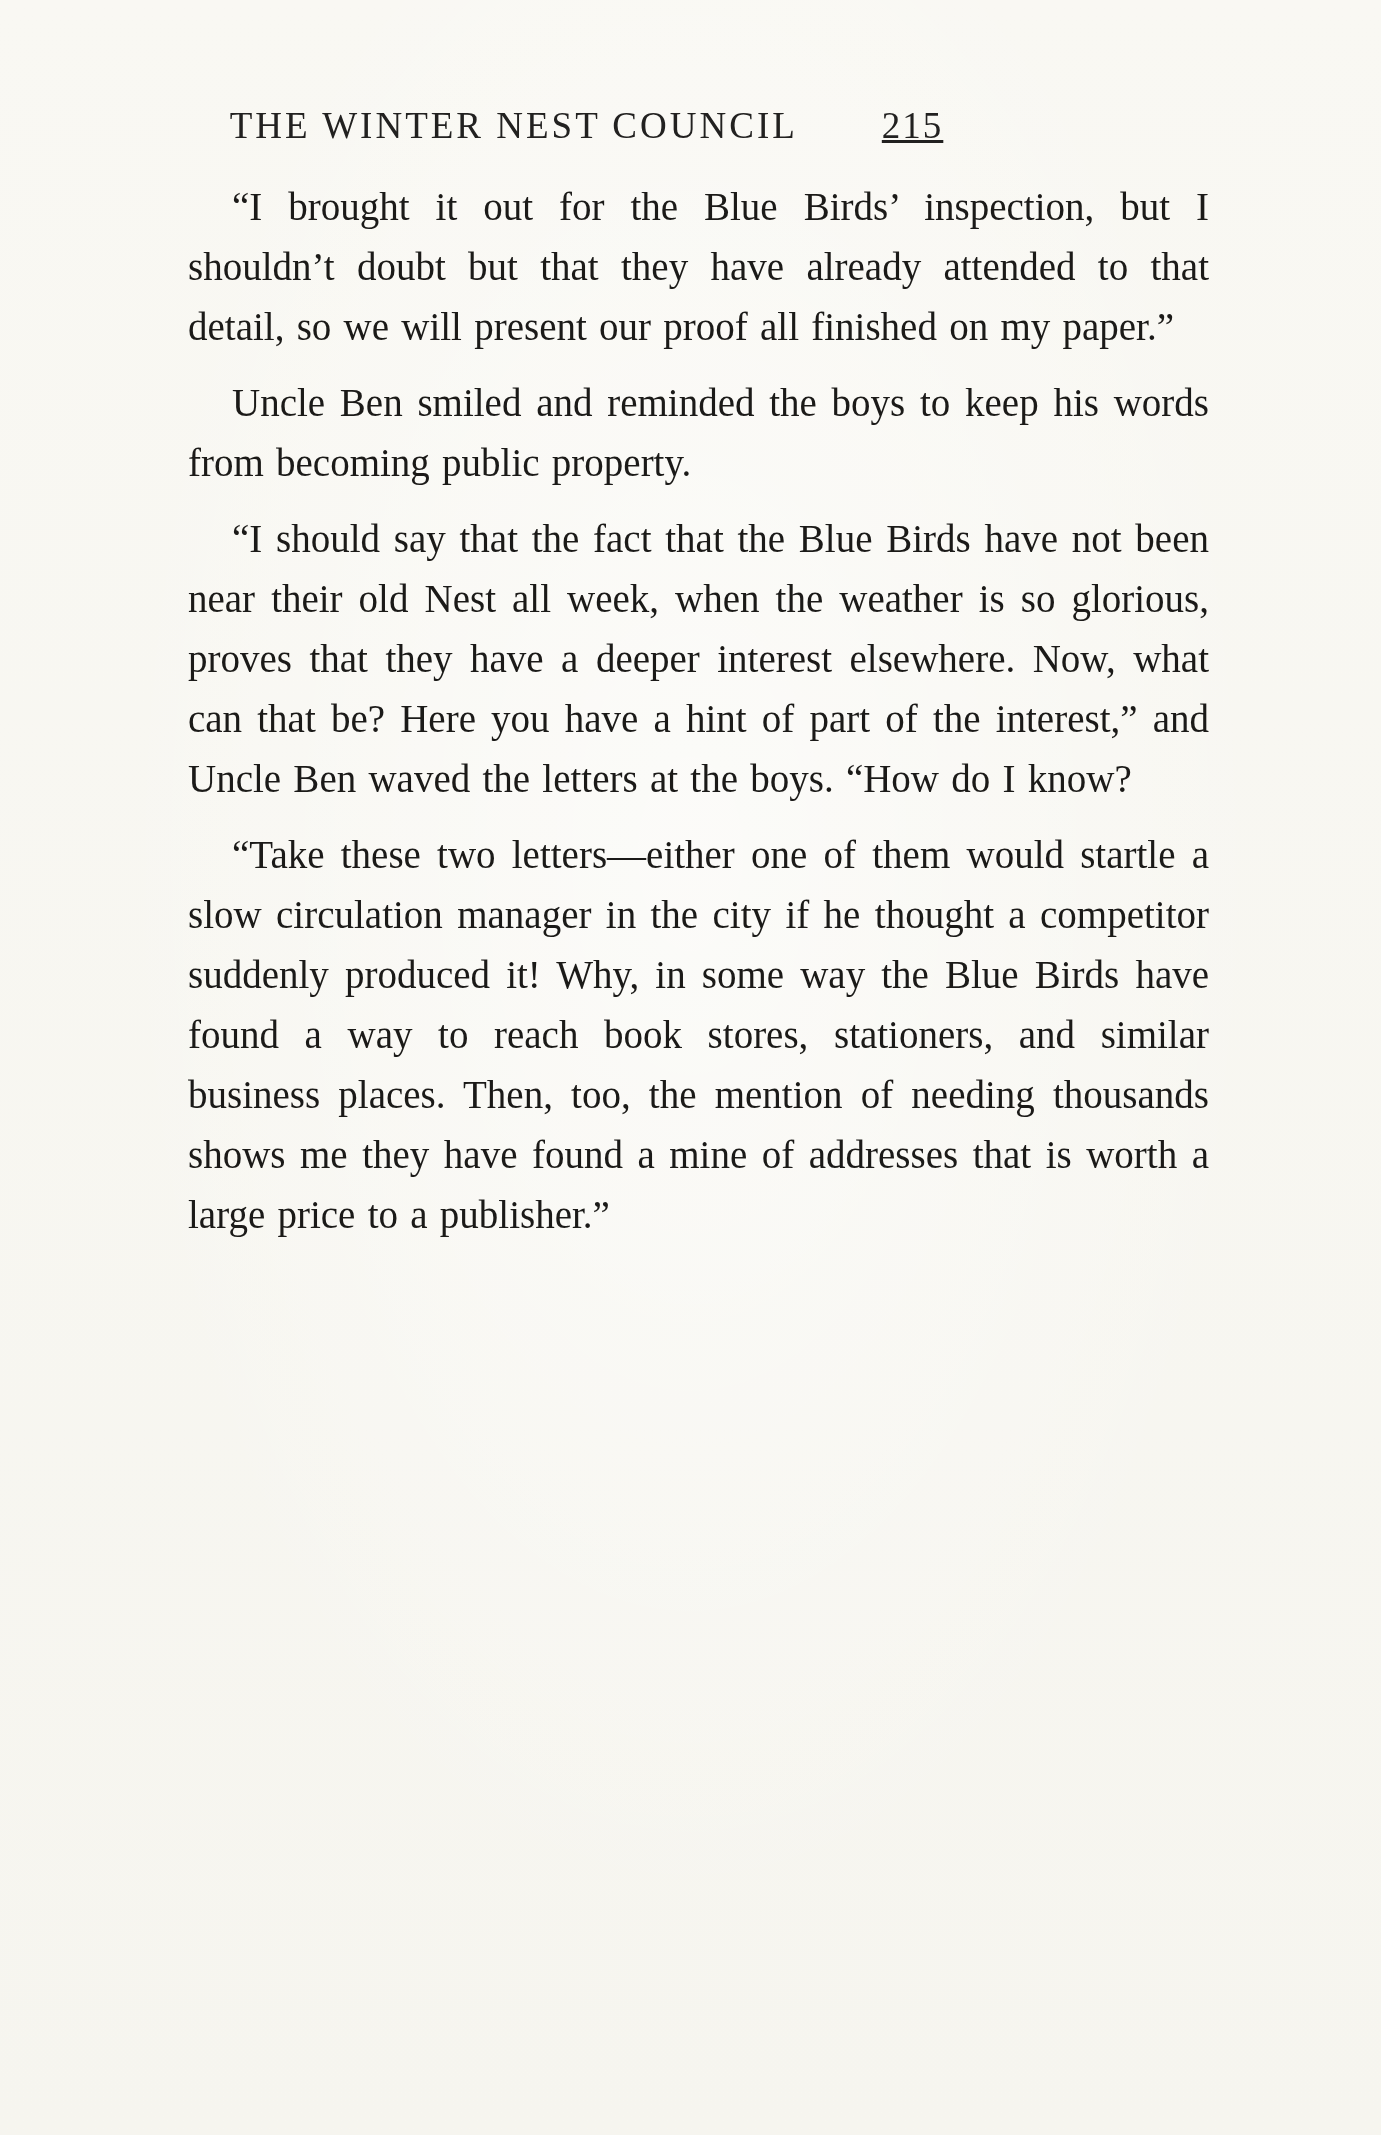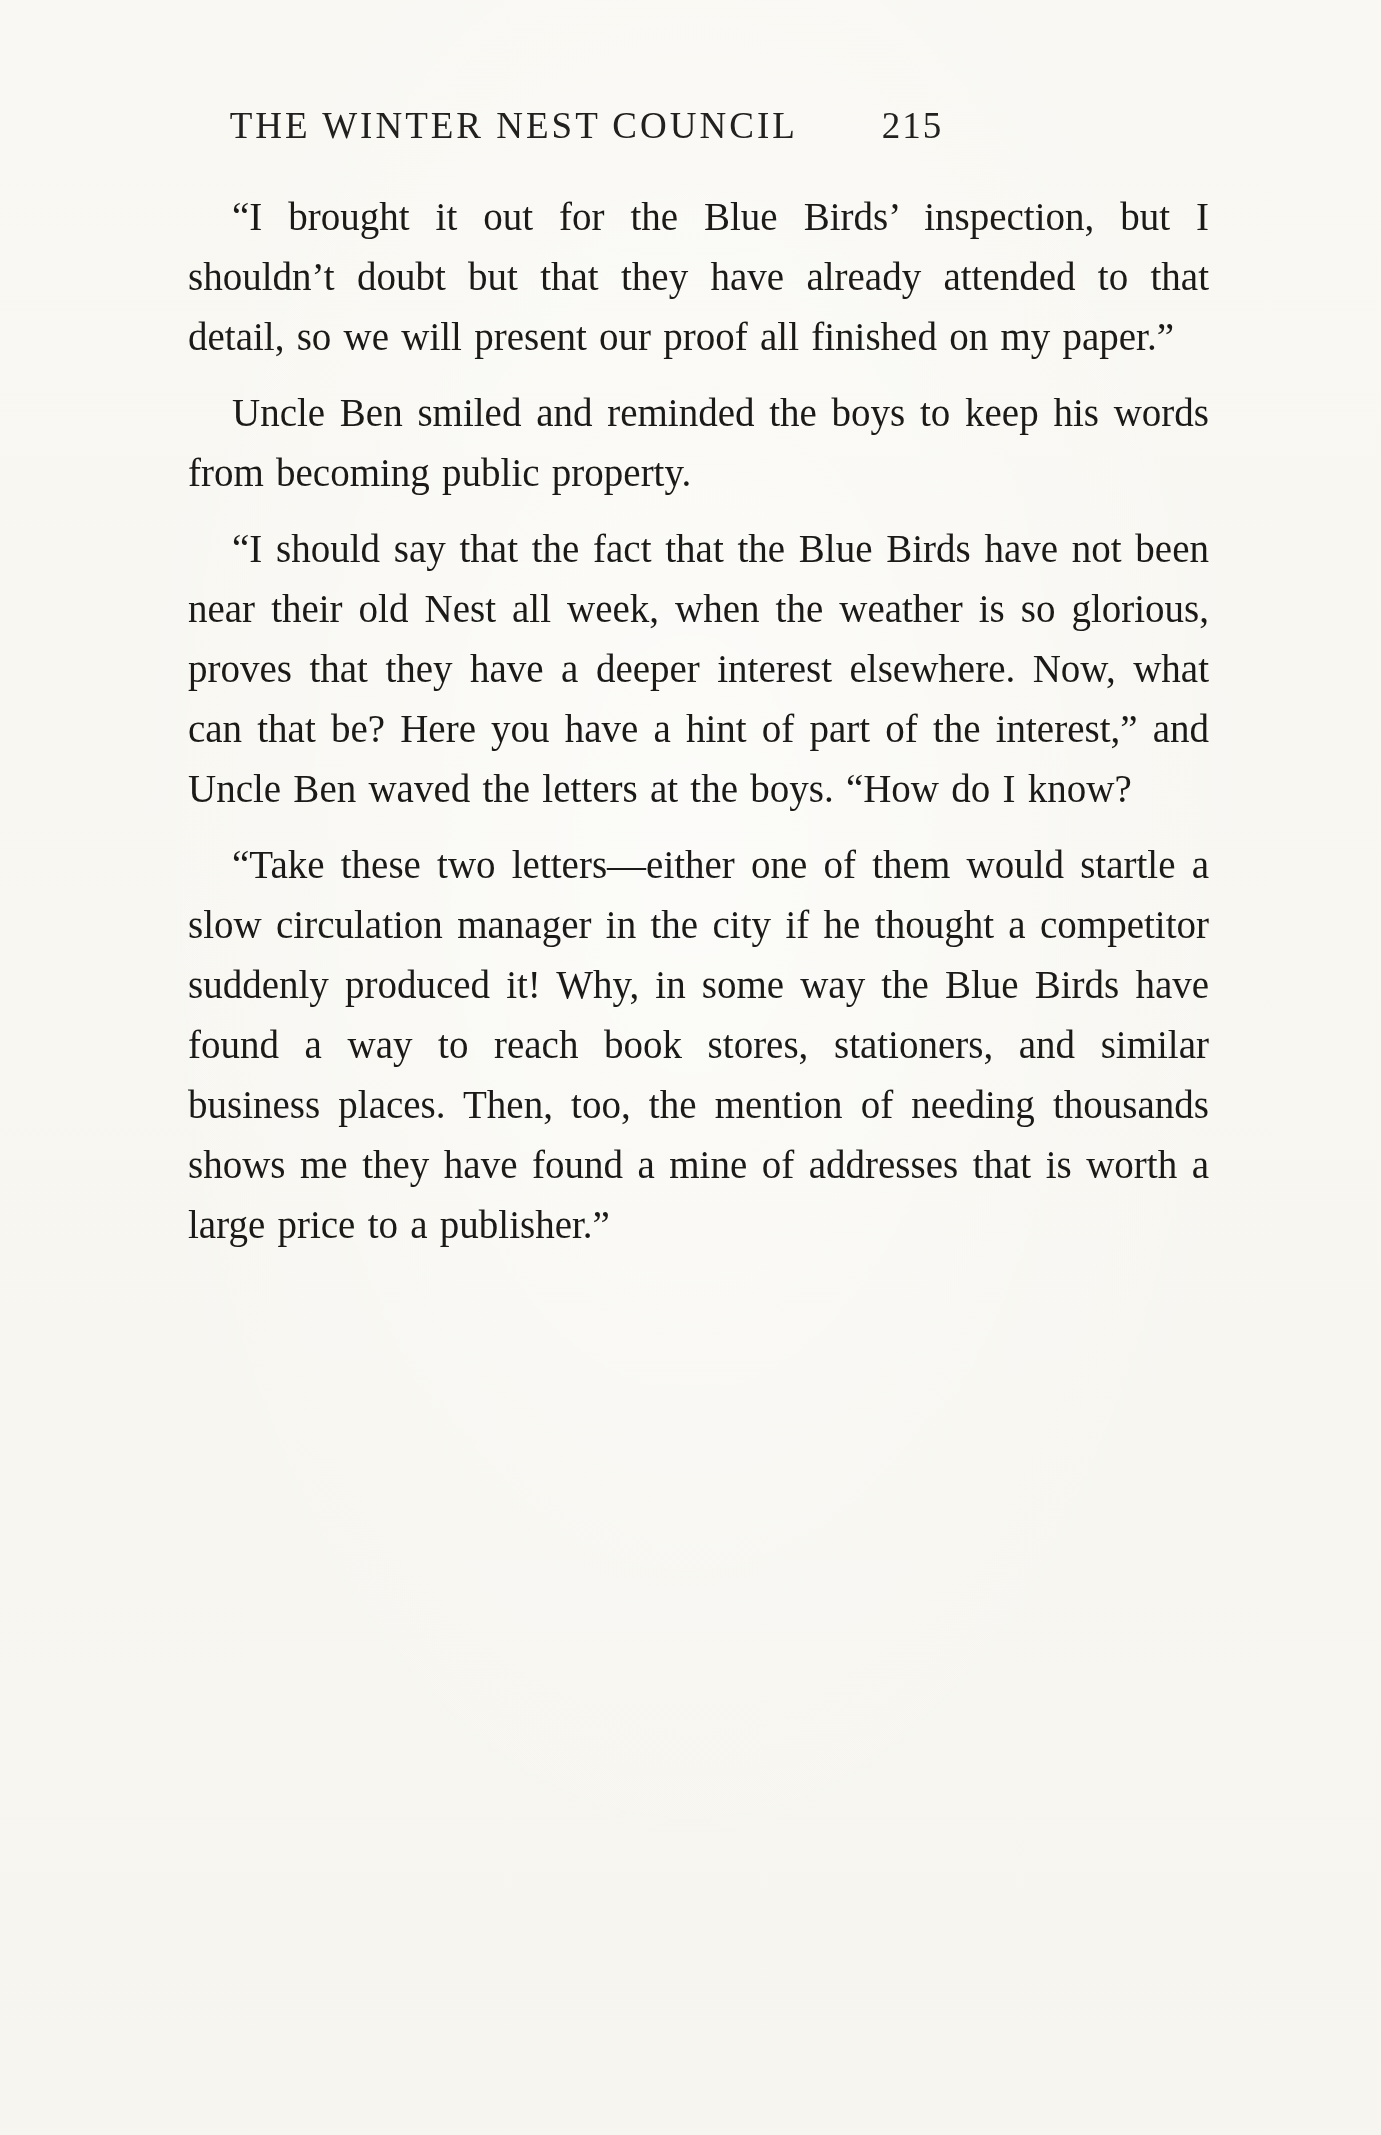--- a/index.html
+++ b/index.html
@@ -25,25 +25,26 @@
   }
   .running-head {
     display: flex;
     justify-content: center;
     align-items: flex-end;
     gap: 84px;
     transform: translateX(-112px);
     font-size: 37px;
     letter-spacing: 3px;
     color: #222120;
-    margin-bottom: 40px;
+    margin-bottom: 30px;
     white-space: nowrap;
   }
   .running-head .folio {
     letter-spacing: 2px;
+    text-decoration: underline;
   }
   .text-block {
     width: 1053px;
   }
   .text-block p {
     margin: 16px;
     font-size: 39px;
     line-height: 60px;
     text-align: justify;
     text-indent: 44px;

